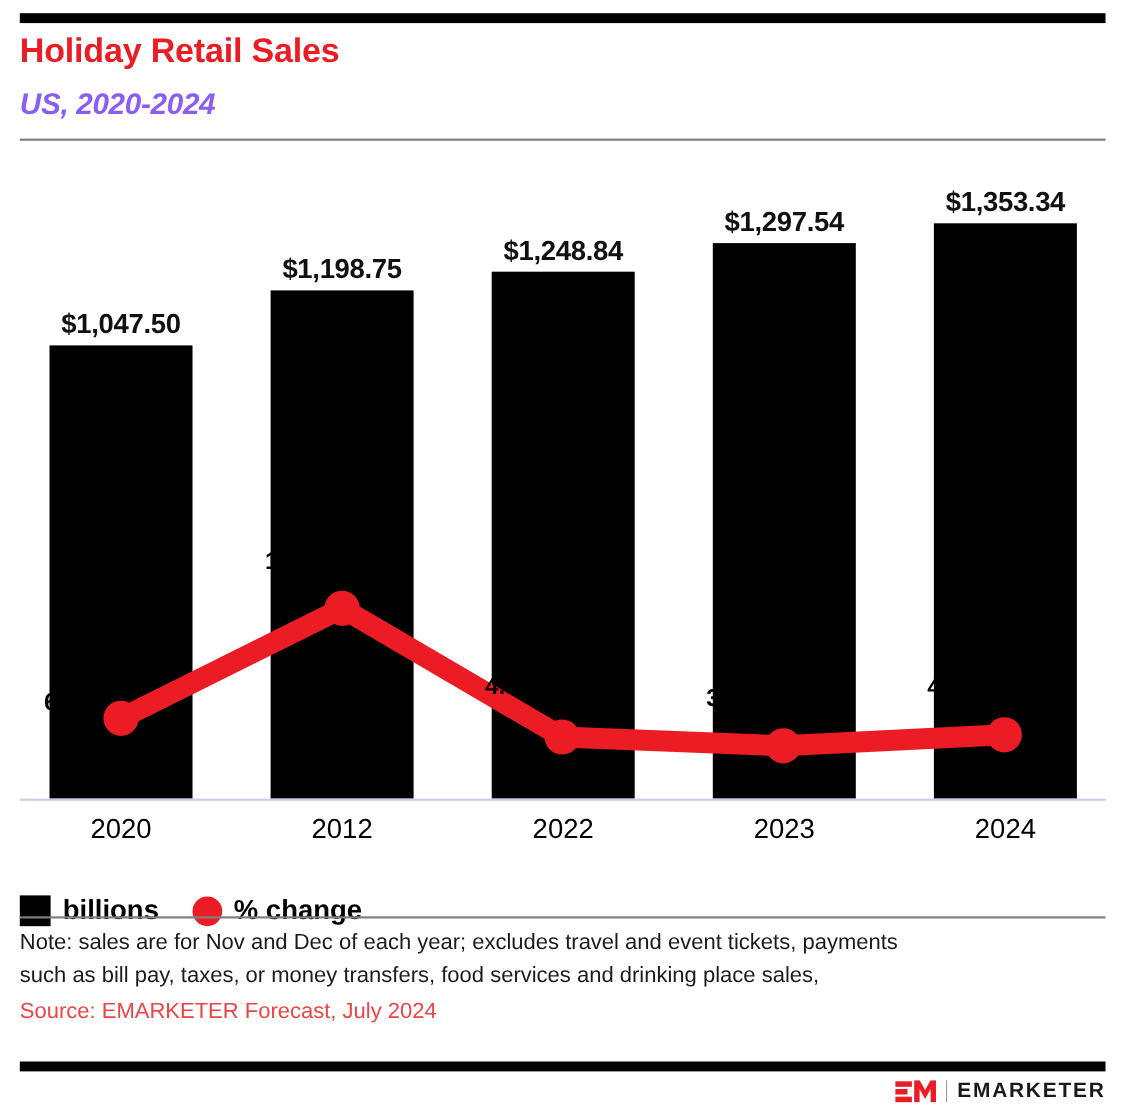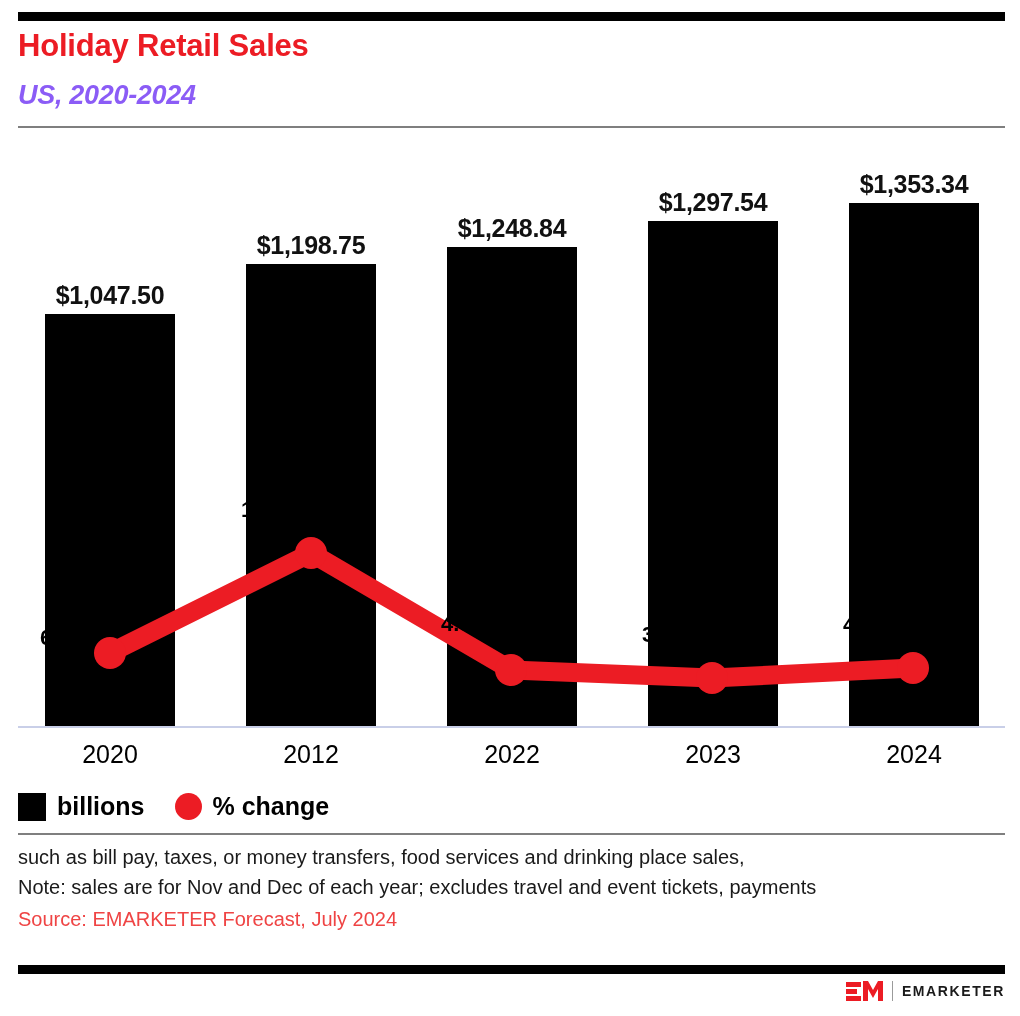--- a/index.html
+++ b/index.html
@@ -117,22 +117,23 @@
   .legend {
     position: absolute;
     left: 18px;
     top: 792px;
     display: flex;
     align-items: center;
     gap: 30px;
   }
   .legend-item {
     display: flex;
-    align-items: center;
+    align-items: flex-end;
     gap: 11px;
+    margin-top: 21px;
   }
   .swatch-square {
     width: 28px;
     height: 28px;
     background: #000000;
   }
   .swatch-circle {
     width: 27px;
     height: 27px;
     border-radius: 50%;
@@ -204,21 +205,21 @@
     height: 5px;
     background: #EC1C24;
   }
   .em-e i:nth-child(2) { width: 11px; }
   .brand-divider {
     width: 1px;
     height: 20px;
     background: #9b9b9b;
   }
   .brand-word {
-    font-size: 14px;
+    font-size: 19px;
     font-weight: bold;
     letter-spacing: 1.6px;
     color: #1a1a1a;
   }
 </style>
 </head>
 <body>
 
 <div id="page">
 
@@ -272,22 +273,22 @@
     </div>
     <div class="legend-item">
       <span class="swatch-circle"></span>
       <span class="legend-label">% change</span>
     </div>
   </div>
 
   <div class="footer-rule"></div>
 
   <div class="note-block">
+    <div class="note-line">Note: sales are for Nov and Dec of each year; excludes travel and event tickets, payments</div>
     <div class="note-line">such as bill pay, taxes, or money transfers, food services and drinking place sales,</div>
-    <div class="note-line">Note: sales are for Nov and Dec of each year; excludes travel and event tickets, payments</div>
     <div class="source-line">Source: EMARKETER Forecast, July 2024</div>
   </div>
 
   <div class="bottom-rule"></div>
 
   <div class="brand">
     <span class="brand-mark">
       <span class="em-e">
           <i></i>
           <i></i>

